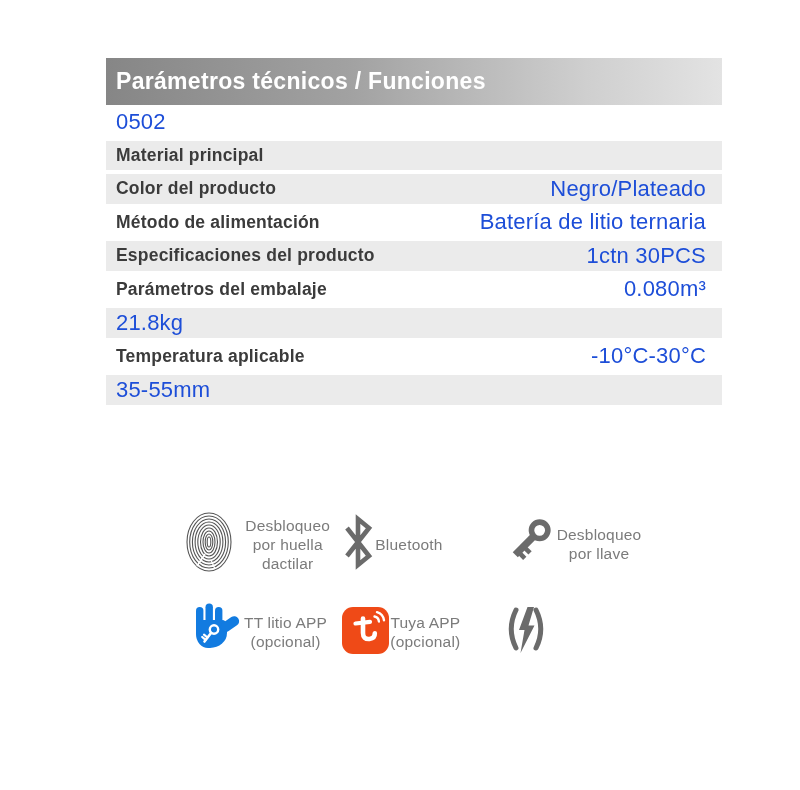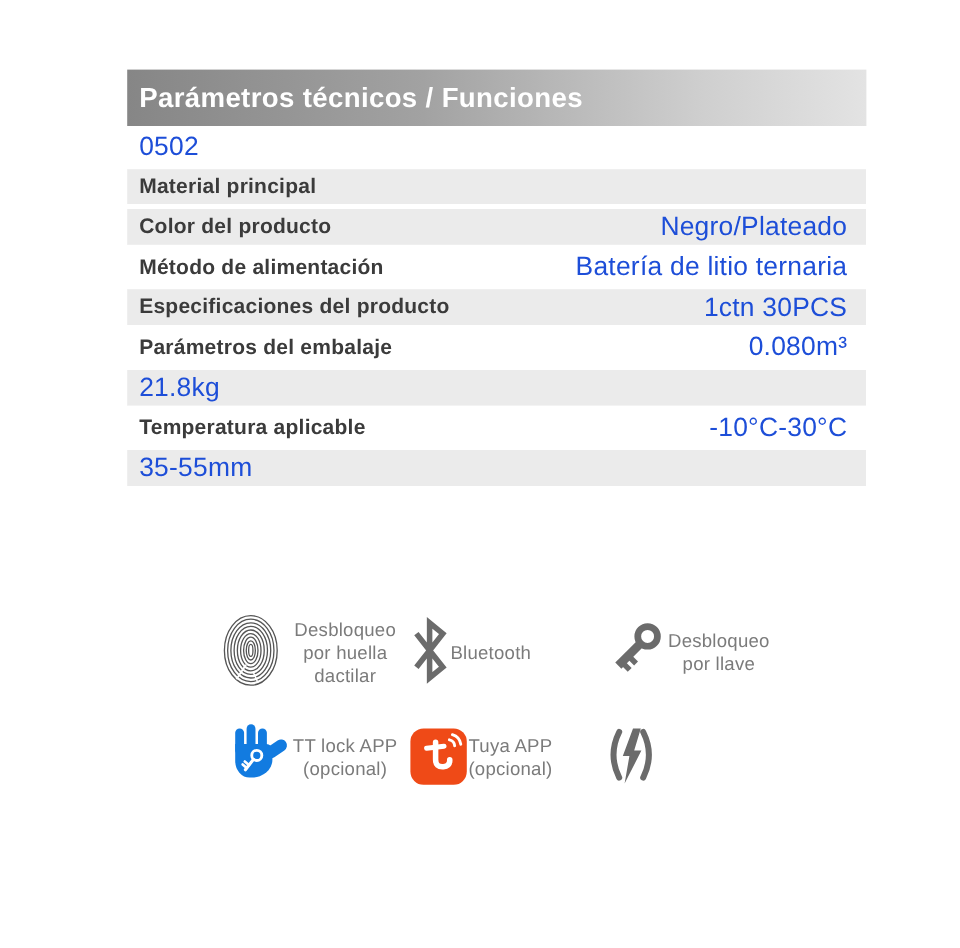--- a/index.html
+++ b/index.html
@@ -148,21 +148,21 @@
           <rect x="36" y="17" width="20" height="10" rx="5" transform="rotate(-34 46 22)"></rect>
         </g>
         <g stroke="#ffffff" fill="none" stroke-linecap="round">
           <circle cx="30" cy="27.5" r="4.2" stroke-width="2.4"></circle>
           <path d="M27.2 30.8 L20.5 39.5" stroke-width="2.6"></path>
           <path d="M23.4 35.5 L20 32.6" stroke-width="2.2"></path>
           <path d="M21.6 37.9 L18.2 35" stroke-width="2.2"></path>
         </g>
       </svg>
     </div>
-    <div class="feature-label">TT lock APP
+    <div class="feature-label">TT litio APP
 (opcional)</div>
   </div>
 
   <div class="feature">
     <div class="icon-box">
       <svg width="49" height="49" viewBox="0 0 49 49">
         <rect x="1" y="1" width="47" height="47" rx="11" fill="#ef4a17"></rect>
         <g stroke="#ffffff" fill="none" stroke-linecap="round">
           <path d="M22 12.5 V 27 q0 6.5 6.5 6 q5.5 -0.6 5.3 -5.8" stroke-width="4.6"></path>
           <path d="M14.5 17.5 L29 15.8" stroke-width="4.2"></path>

